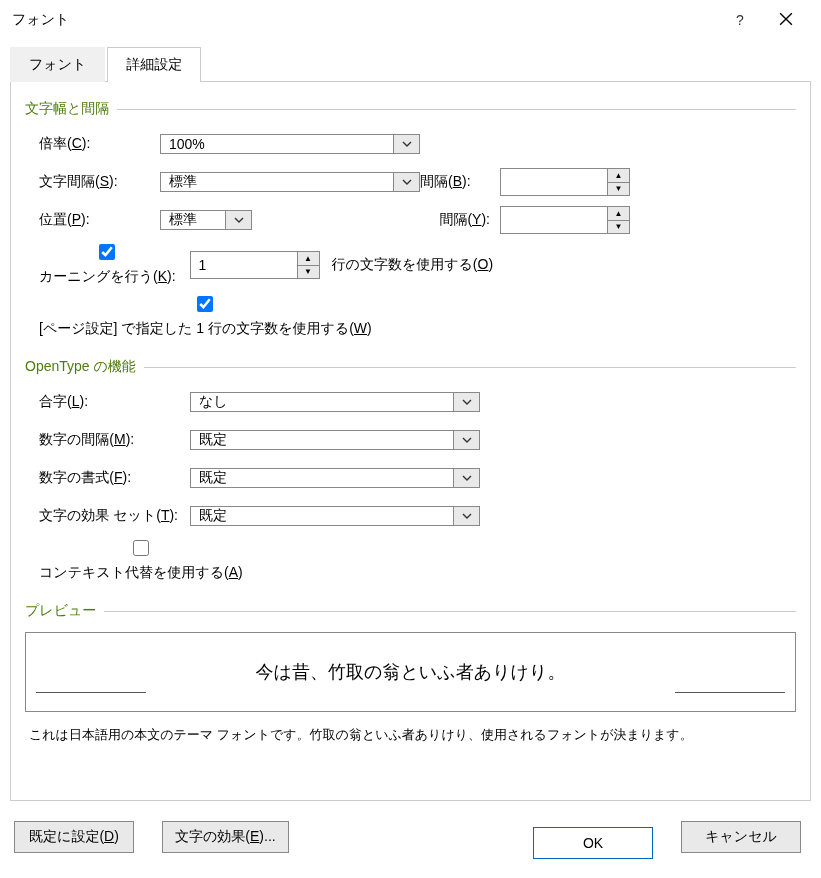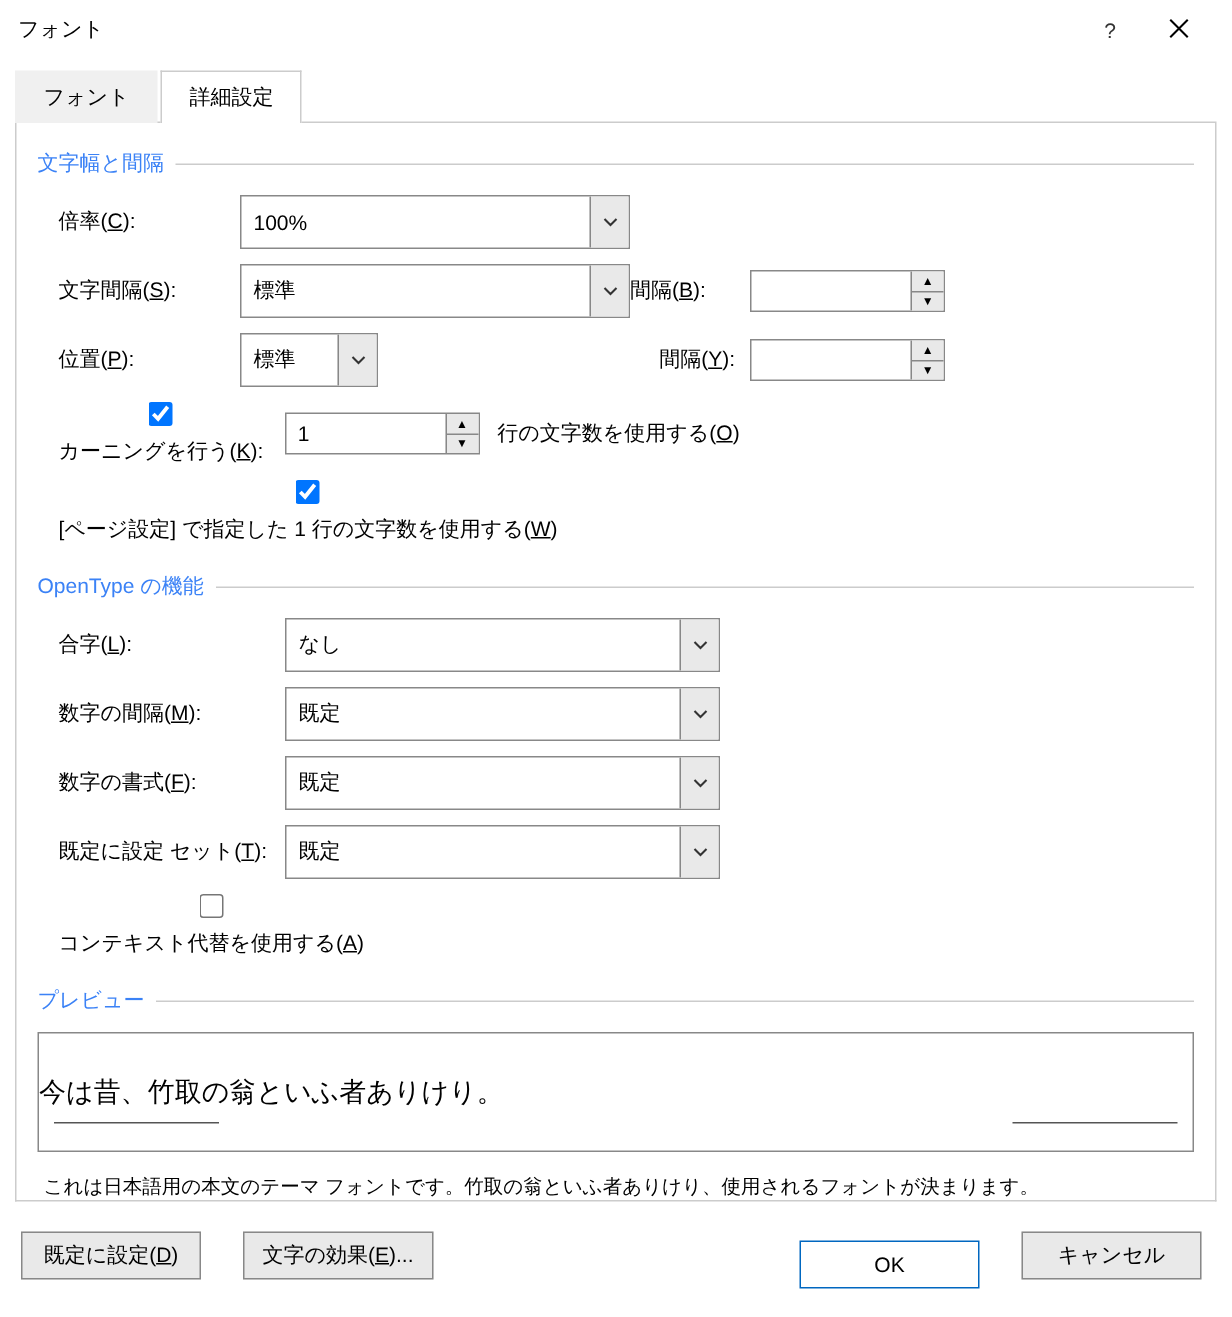--- a/index.html
+++ b/index.html
@@ -12,44 +12,44 @@
 .content { padding: 0 10px 14px 10px; }
 
 .tabstrip { display: flex; border-bottom: 1px solid #ccc; margin-top: 6px; }
 .tab { padding: 8px 18px; border: 1px solid transparent; border-bottom: none; cursor: default; position: relative; top: 1px; background: #f0f0f0; margin-right: 2px; }
 .tab.active { background: #fff; border-color: #ccc; }
 .tab:not(.active) { border-color: transparent; }
 
 .tabpanel { border: 1px solid #ccc; border-top: none; padding: 18px 14px 14px 14px; height: 719px; }
 
 .group { margin-bottom: 20px; }
-.group-label { color: #3b82f6; margin-bottom: 12px; }
+.group-label { color: #4d7c0f; margin-bottom: 12px; }
 .group-label-line { display: flex; align-items: center; gap: 8px; }
 .group-label-line::after { content: ""; flex: 1; height: 1px; background: #ccc; }
 
 .row { display: flex; align-items: center; margin-bottom: 10px; min-height: 28px; }
 .label-col { width: 135px; padding-left: 14px; }
 .label-col2 { width: 165px; padding-left: 14px; }
 
-.combo { display: flex; border: 1px solid #888; height: 36px; background: #fff; }
+.combo { display: flex; border: 1px solid #888; height: 20px; background: #fff; }
 .combo .text { flex: 1; padding: 0 8px; display:flex; align-items:center; }
 .combo .arrow { width: 26px; border-left: 1px solid #888; background: #e9e9e9; display:flex; align-items:center; justify-content:center; }
 
 .spinner { display:flex; border:1px solid #888; height:28px; width:130px; background:#fff; }
 .spinner .text { flex:1; padding:0 8px; display:flex; align-items:center; }
 .spinner .spin-btns { width:22px; border-left:1px solid #888; display:flex; flex-direction:column; background:#e9e9e9; }
 .spinner .spin-btns > div { flex:1; display:flex; align-items:center; justify-content:center; font-size:8px; }
 .spinner .spin-btns > div:first-child { border-bottom:1px solid #888; }
 
 .chk { display:flex; align-items:center; gap:8px; padding-left:14px;flex-direction:column; }
 .chk input { width:16px; height:16px; }
 
 .underline { text-decoration: underline; }
 
-.preview-box { border:1px solid #888; height:80px; margin:8px 0 14px 0; display:flex; align-items:center; position:relative; }
+.preview-box { border:1px solid #888; height:80px; margin:8px 0 14px 0; display:flex; align-items:center; justify-content:center; position:relative; }
 .preview-box .pv-text { font-family: "Yu Mincho", serif; font-size:18px; }
 .preview-box .pv-line { position:absolute; bottom:18px; height:1px; width:110px; background:#555; }
 .preview-box .pv-line.left { left:10px; }
 .preview-box .pv-line.right { right:10px; }
 
 .desc { font-size:13px; padding:0 4px; }
 
 .footer { display:flex; gap:28px; padding: 14px 10px 0 4px; align-items:center; }
 .footer .spacer { flex:1; }
 .btn-footer { min-width:120px; height:32px; border:1px solid #888; background:#e9e9e9; display:flex; align-items:center; justify-content:center; padding:0 12px; cursor:default; }
@@ -217,21 +217,21 @@
           <div class="arrow">
               <svg class="chev" viewBox="0 0 12 12">
                 <path d="M2 4 L6 8 L10 4" fill="none" stroke="#333" stroke-width="1.4"></path>
               </svg>
             </div>
         </div>
       </div>
 
       <div class="row">
         <div class="label-col2">
-          <span>既定に設定 セット(</span><span class="underline">T</span><span>):</span>
+          <span>文字の効果 セット(</span><span class="underline">T</span><span>):</span>
         </div>
         <div class="combo" style="width:290px">
           <div class="text">既定</div>
           <div class="arrow">
               <svg class="chev" viewBox="0 0 12 12">
                 <path d="M2 4 L6 8 L10 4" fill="none" stroke="#333" stroke-width="1.4"></path>
               </svg>
             </div>
         </div>
       </div>

